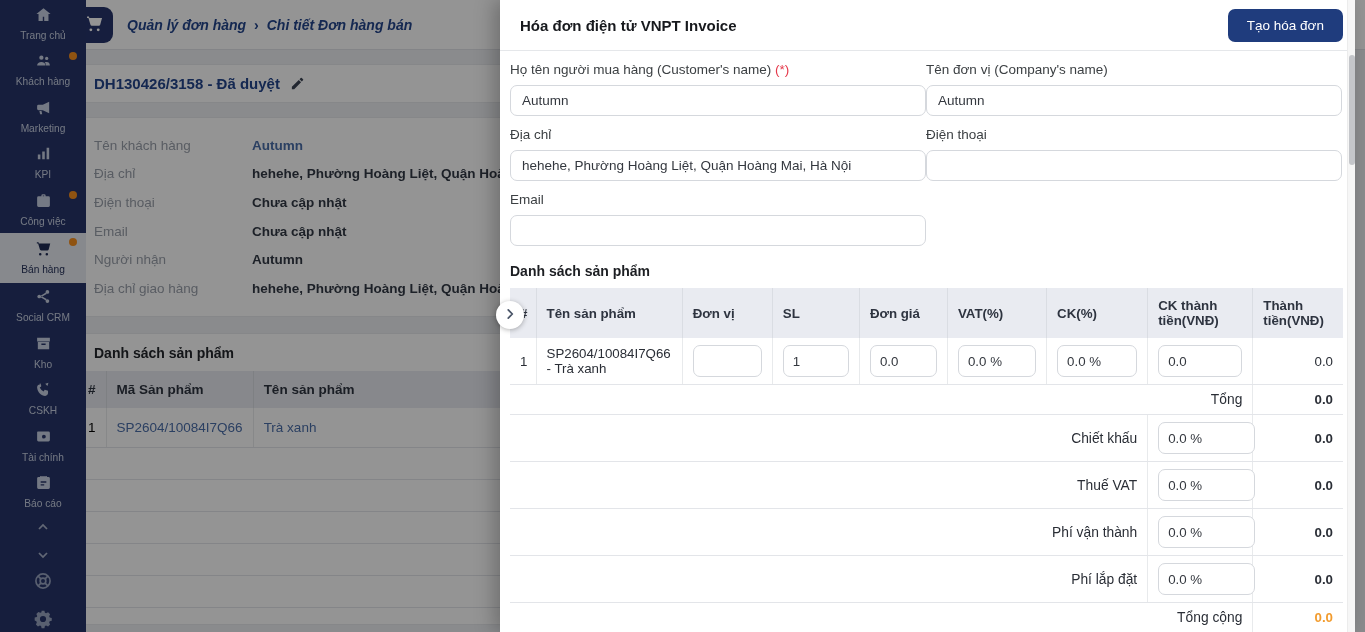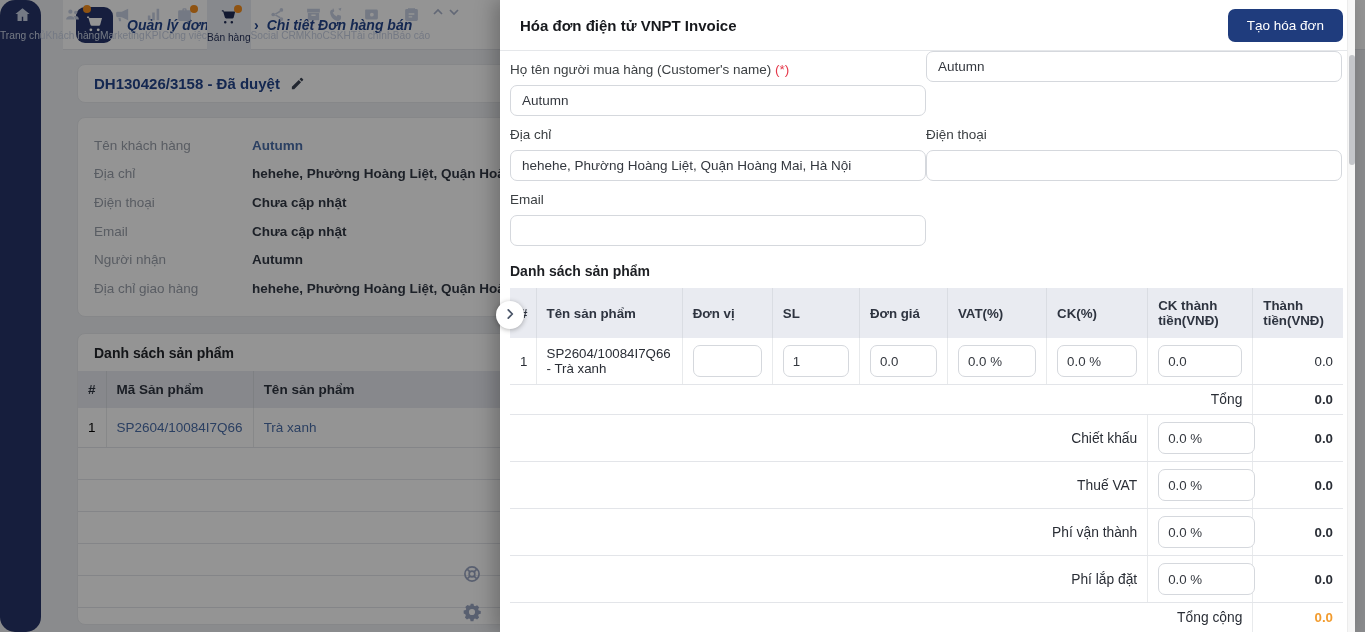--- a/index.html
+++ b/index.html
@@ -1,22 +1,22 @@
 <!DOCTYPE html>
 <html><head>
 <meta charset="utf-8">
 <style>
   * { margin:0; padding:0; box-sizing:border-box; }
   html,body { width:1365px; height:632px; overflow:hidden;
     font-family:"Liberation Sans","DejaVu Sans",sans-serif; background:#eef0f3; }
   .app { position:relative; width:1365px; height:632px; }
 
   
-  .sidebar { position:absolute; left:0; top:0; width:41px; height:632px;
-    background:#273569; display:flex; flex-direction:row; z-index:10;border-radius:15px; }
+  .sidebar { position:absolute; left:0; top:0; width:86px; height:632px;
+    background:#273569; display:flex; flex-direction:column; z-index:10; }
   .side-item { position:relative; height:46.5px; display:flex; flex-direction:column;
     align-items:center; justify-content:center; color:#c9d1e3; cursor:pointer; flex:0 0 auto; }
   .side-item svg { width:17px; height:17px; }
   .side-item .lbl { font-size:10.2px; margin-top:3px; white-space:nowrap; }
   .side-item.active { background:#e9ecf3; color:#1f2c55; height:50px; }
   .dot { position:absolute; top:5px; right:9px; width:8px; height:8px; border-radius:50%; }
   .side-chevron { height:28px; display:flex; align-items:center; justify-content:center;
     color:#aab4cc; cursor:pointer; flex:0 0 auto; }
   .side-chevron svg { width:16px; height:16px; }
   .side-bottom { margin-top:auto; display:flex; flex-direction:column; align-items:center;
@@ -316,20 +316,21 @@
       <button class="create-btn">Tạo hóa đơn</button>
     </div>
 
     <div class="drawer-body">
       <div class="fgrid">
         <div>
           <div class="flabel"><span>Họ tên người mua hàng (Customer's name)</span> <span class="req">(*)</span></div>
           <input class="tinput" value="Autumn" style="">
         </div>
         <div>
+          <div class="flabel">Tên đơn vị (Company's name)</div>
           <input class="tinput" value="Autumn" style="">
         </div>
         <div>
           <div class="flabel">Địa chỉ</div>
           <input class="tinput" value="hehehe, Phường Hoàng Liệt, Quận Hoàng Mai, Hà Nội" style="">
         </div>
         <div>
           <div class="flabel">Điện thoại</div>
           <input class="tinput" value="" style="">
         </div>

